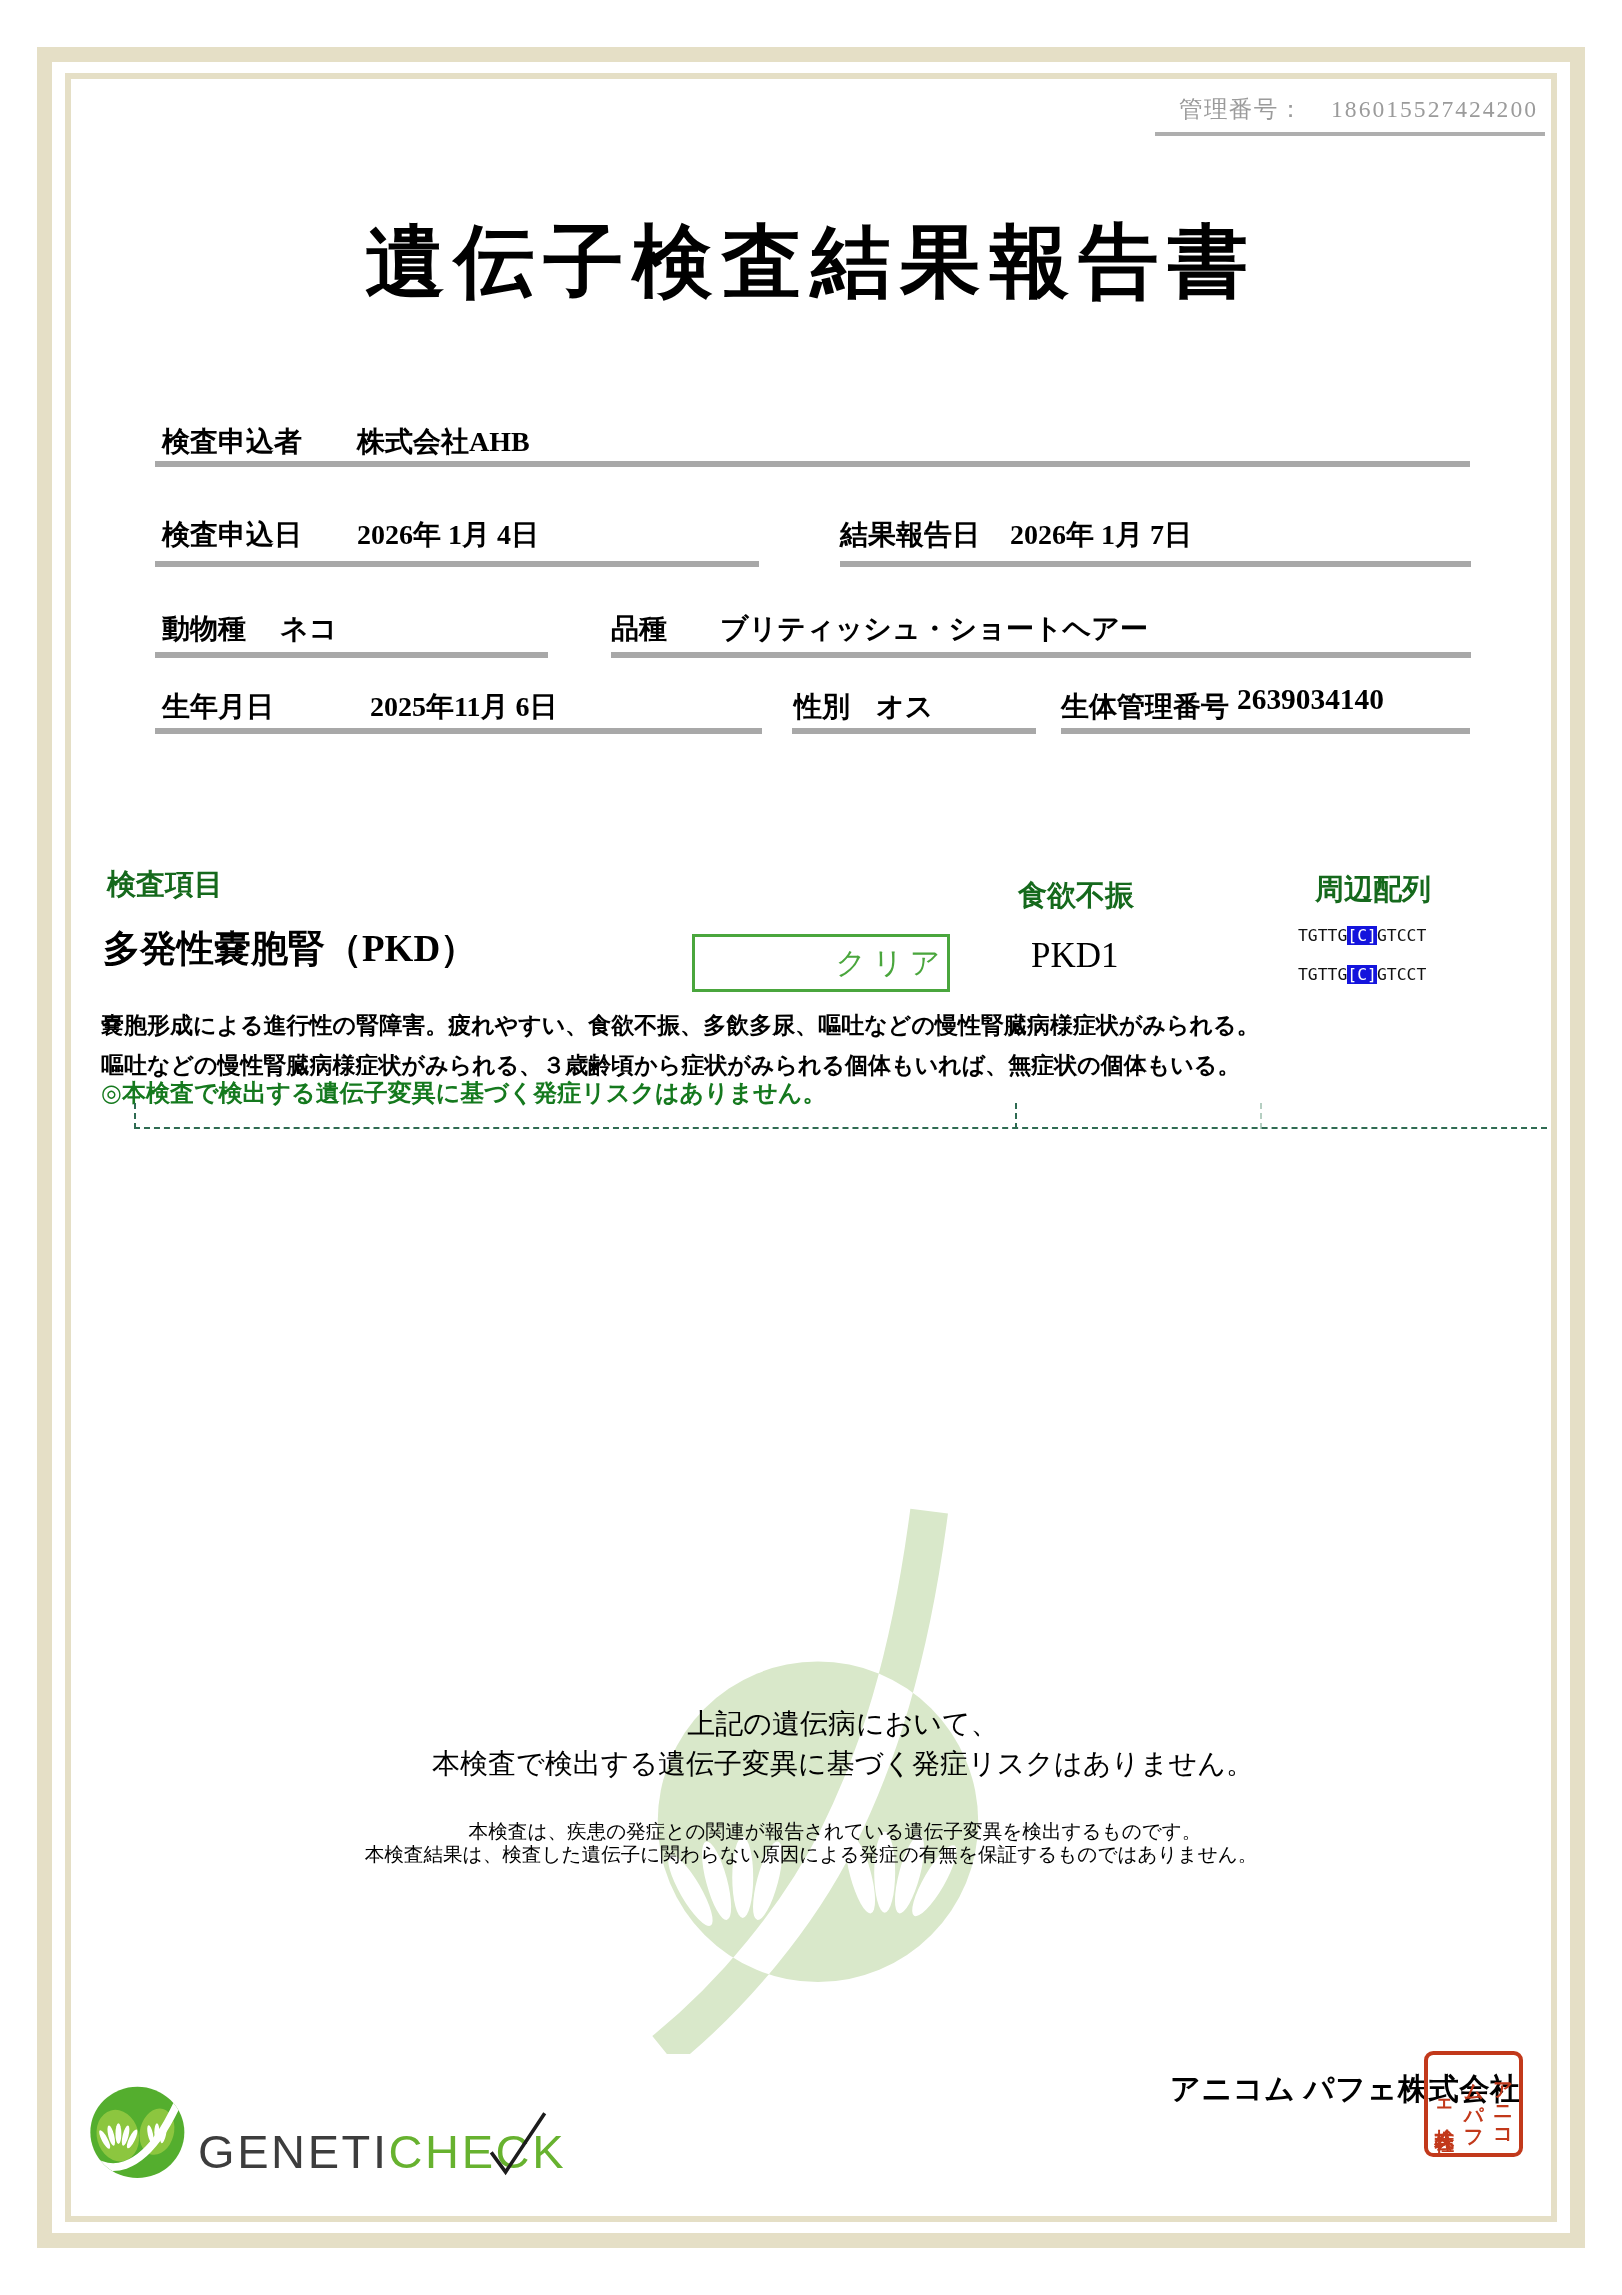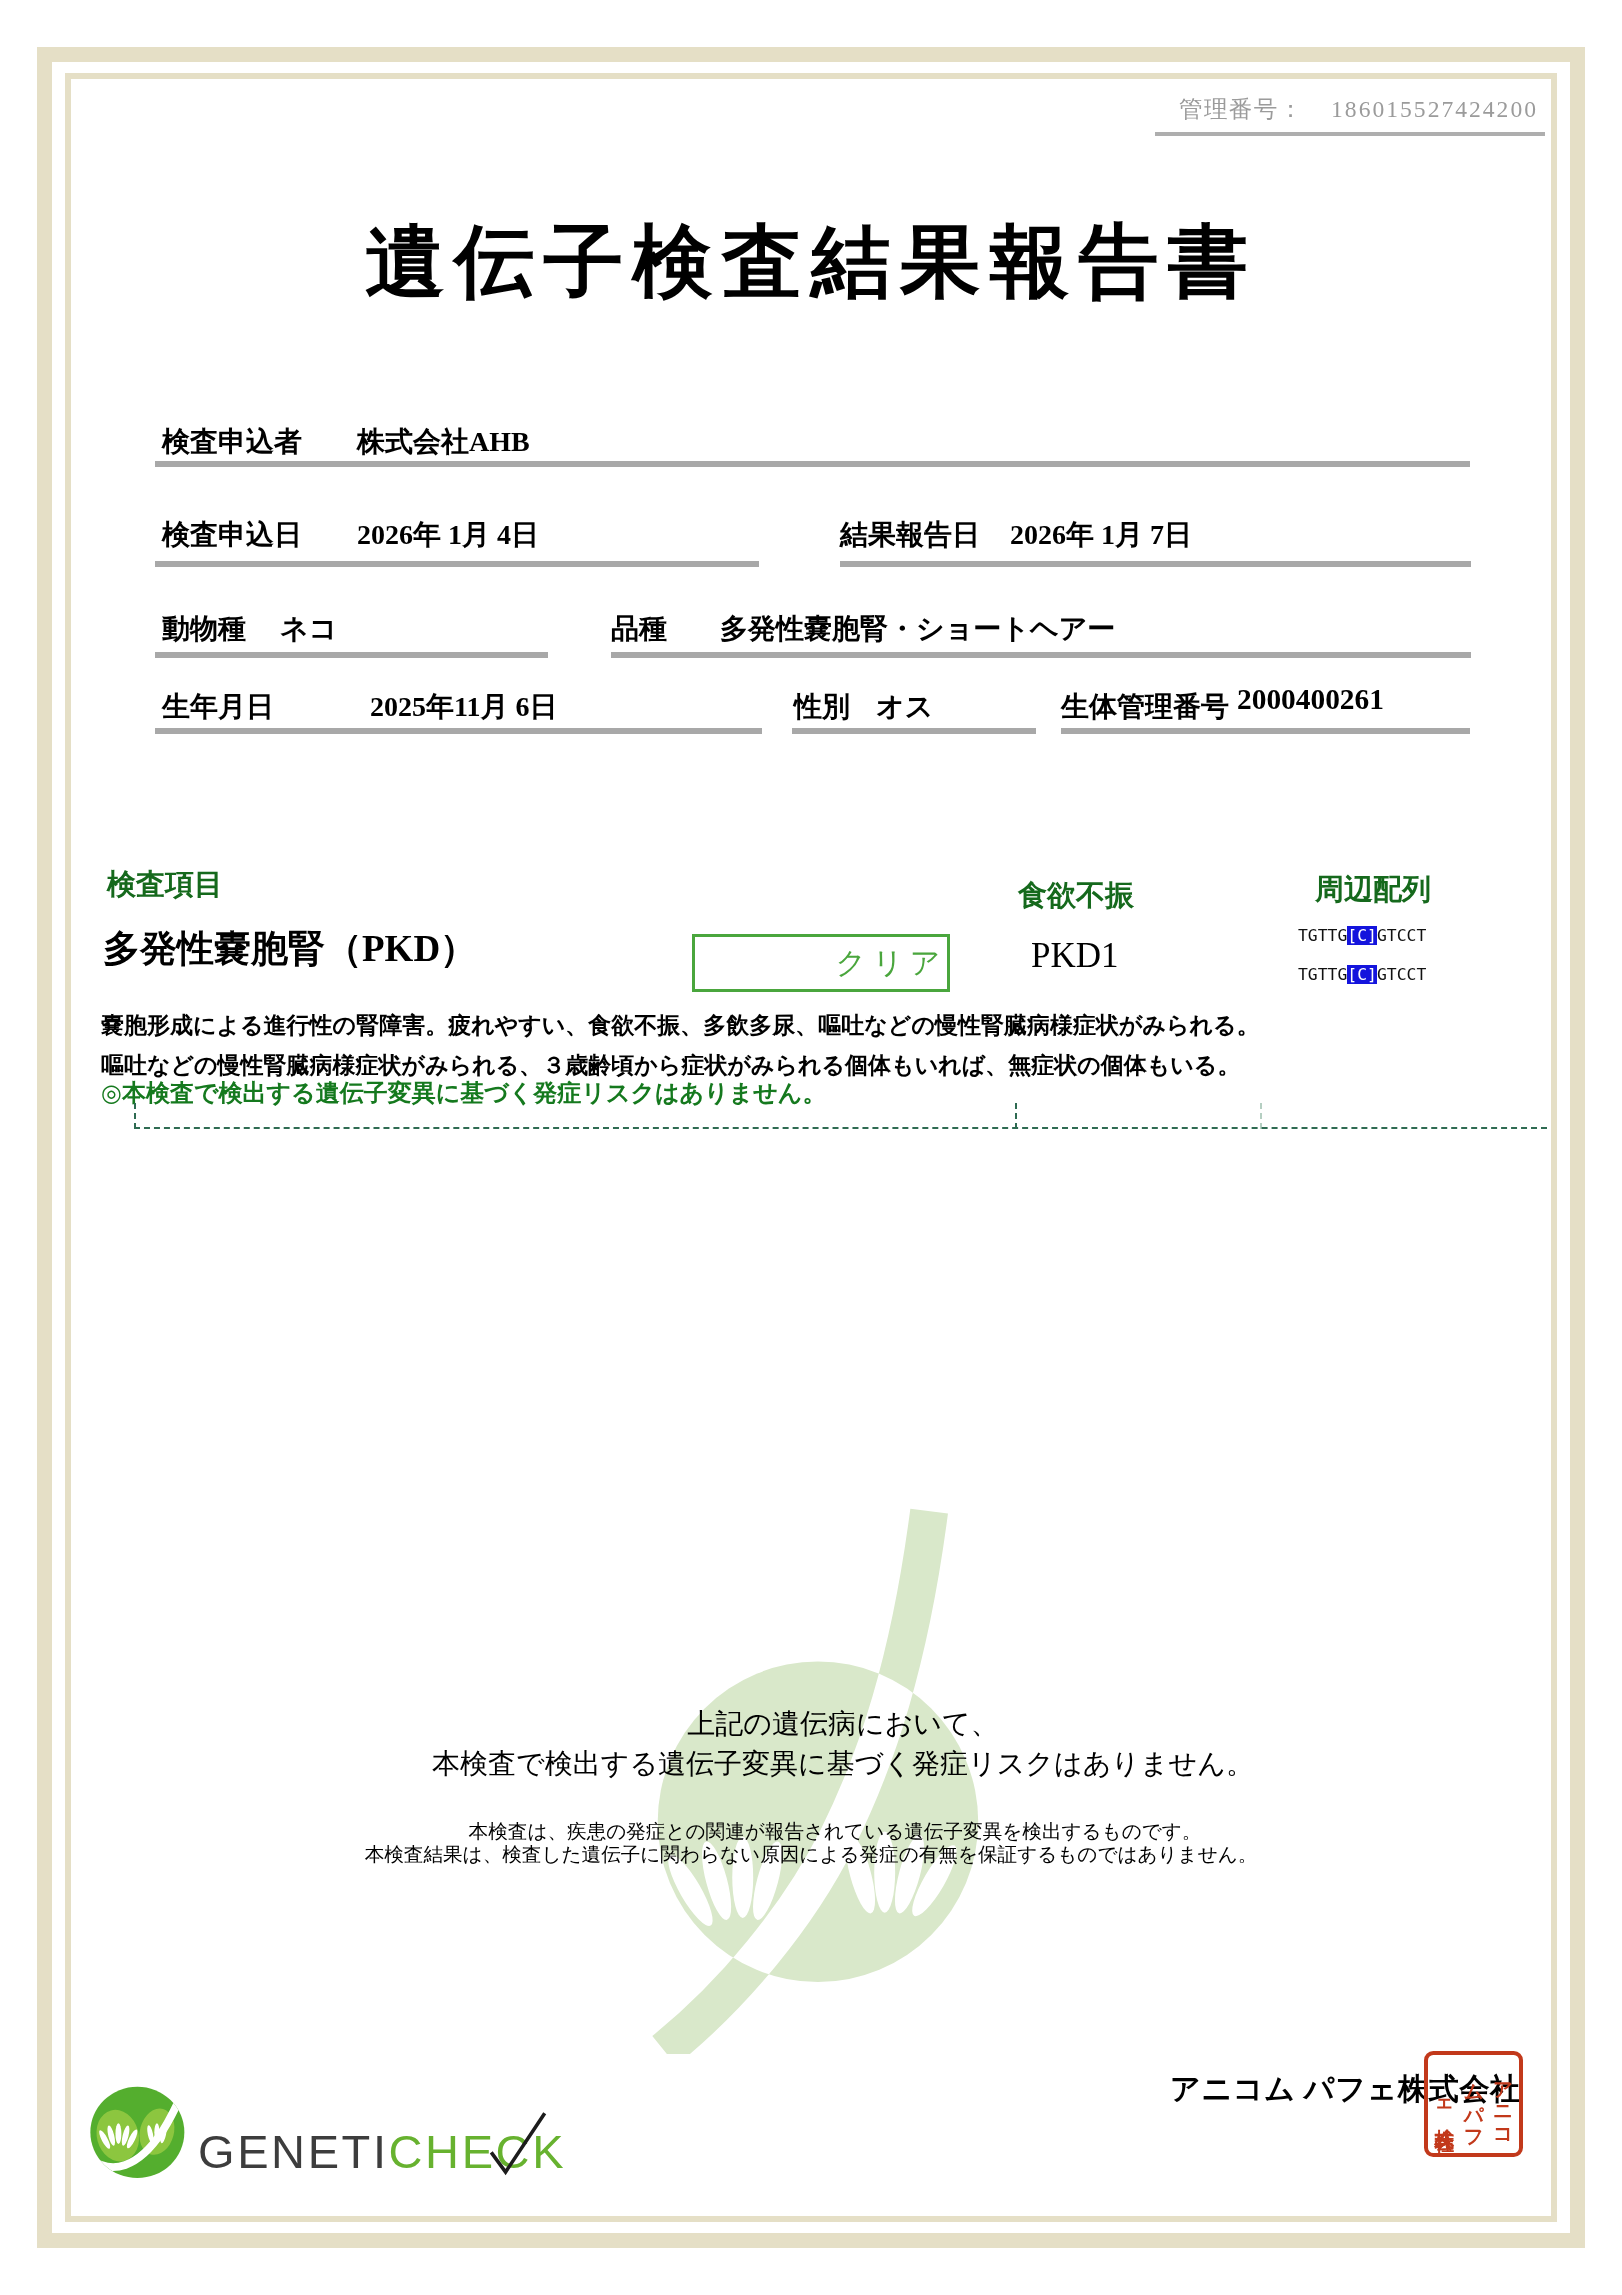--- a/index.html
+++ b/index.html
@@ -91,30 +91,30 @@
 <div class="abs flabel" style="left:162px;top:516px;">検査申込日</div>
 <div class="abs fvalue" style="left:357px;top:516px;">2026年 1月 4日</div>
 <div class="abs flabel" style="left:840px;top:516px;">結果報告日</div>
 <div class="abs fvalue" style="left:1010px;top:516px;">2026年 1月 7日</div>
 <div class="abs uline" style="left:155px;top:561px;width:604px;"></div>
 <div class="abs uline" style="left:840px;top:561px;width:631px;"></div>
 
 <div class="abs flabel" style="left:162px;top:610px;">動物種</div>
 <div class="abs fvalue" style="left:280px;top:610px;">ネコ</div>
 <div class="abs flabel" style="left:611px;top:610px;">品種</div>
-<div class="abs fvalue" style="left:720px;top:610px;">多発性嚢胞腎・ショートヘアー</div>
+<div class="abs fvalue" style="left:720px;top:610px;">ブリティッシュ・ショートヘアー</div>
 <div class="abs uline" style="left:155px;top:652px;width:393px;"></div>
 <div class="abs uline" style="left:611px;top:652px;width:860px;"></div>
 
 <div class="abs flabel" style="left:162px;top:688px;">生年月日</div>
 <div class="abs fvalue" style="left:370px;top:688px;">2025年11月 6日</div>
 <div class="abs flabel" style="left:794px;top:688px;">性別</div>
 <div class="abs fvalue" style="left:876px;top:688px;">オス</div>
 <div class="abs flabel" style="left:1061px;top:688px;">生体管理番号</div>
-<div class="abs fvalue" style="left:1237px;top:683px;font-size:29.4px;">2000400261</div>
+<div class="abs fvalue" style="left:1237px;top:683px;font-size:29.4px;">2639034140</div>
 <div class="abs uline" style="left:155px;top:728px;width:607px;"></div>
 <div class="abs uline" style="left:792px;top:728px;width:244px;"></div>
 <div class="abs uline" style="left:1061px;top:728px;width:409px;"></div>
 
 <div class="abs sec-head" style="left:107px;top:865px;">検査項目</div>
 <div class="abs sec-head" style="left:1018px;top:876px;">食欲不振</div>
 <div class="abs sec-head" style="left:1315px;top:870px;">周辺配列</div>
 
 <div class="abs item-name" style="left:103px;top:924px;">多発性嚢胞腎（PKD）</div>
 <div class="abs result-box">

